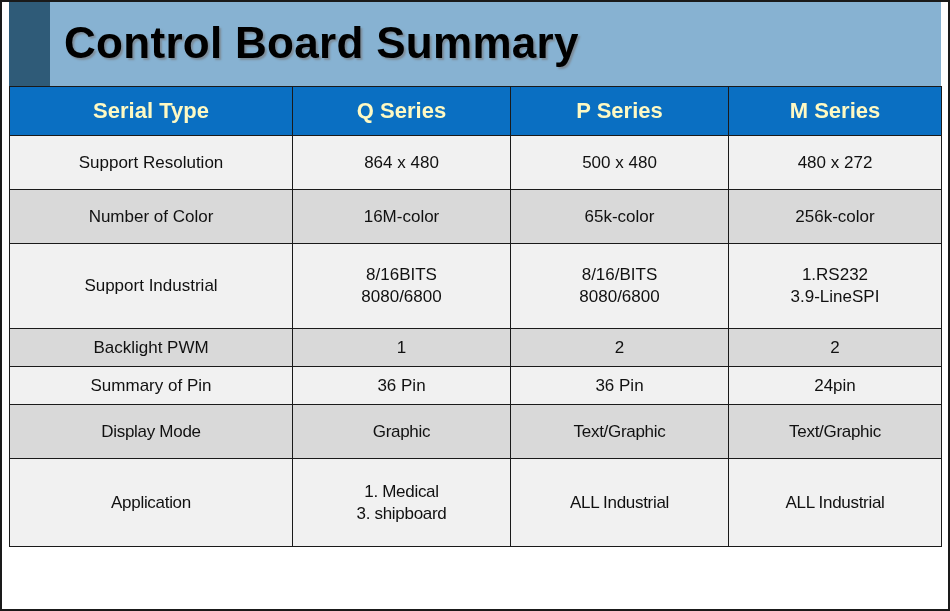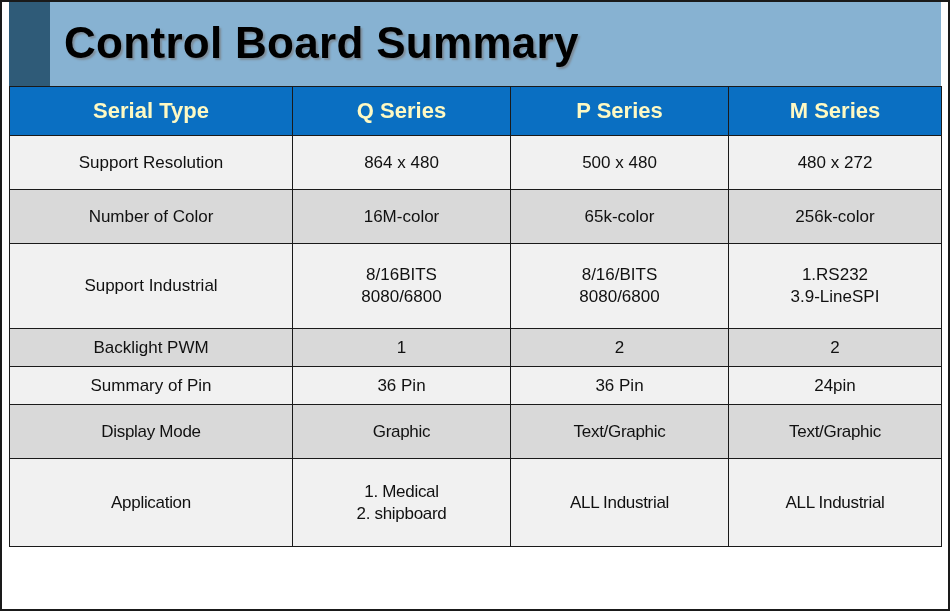--- a/index.html
+++ b/index.html
@@ -83,19 +83,19 @@
     <tr class="shade narrow" style="height:54px">
       <td>Display Mode</td>
       <td>Graphic</td>
       <td>Text/Graphic</td>
       <td>Text/Graphic</td>
     </tr>
     <tr class="light narrow" style="height:88px">
       <td>Application</td>
       <td>
         <span class="ln">1. Medical</span>
-        <span class="ln">2. shipboard</span>
+        <span class="ln">3. shipboard</span>
       </td>
       <td>ALL Industrial</td>
       <td>ALL Industrial</td>
     </tr>
   </tbody>
 </table>
 
 </body></html>

